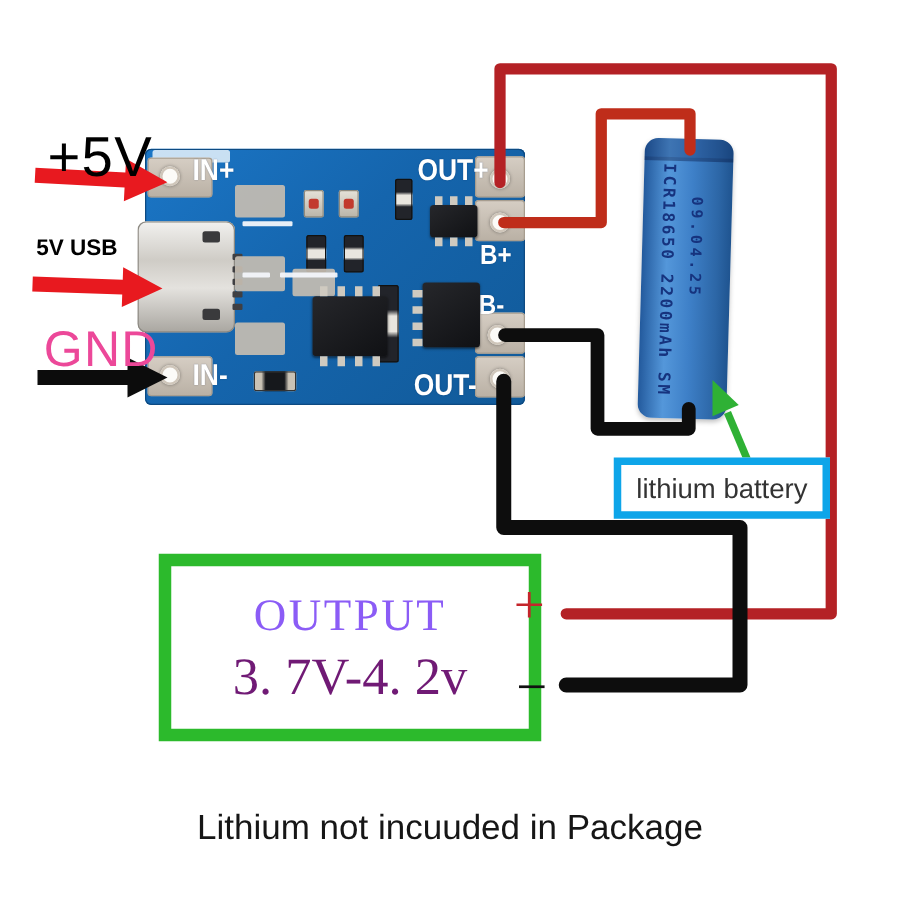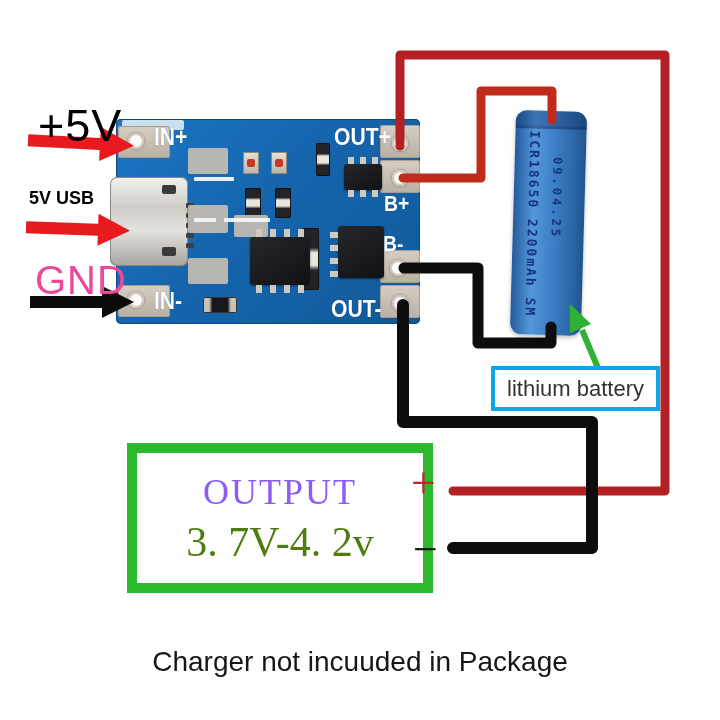--- a/index.html
+++ b/index.html
@@ -48,27 +48,27 @@
            box-shadow:0 2px 4px rgba(0,0,0,.25);}
   #battery .cap{position:absolute;left:0;top:0;width:100%;height:15px;border-radius:11px 11px 0 0;
                 background:rgba(8,30,80,.28);}
   #battery .ridge{position:absolute;left:0;top:15px;width:100%;height:3px;background:rgba(0,10,50,.35);}
   .vtext{writing-mode:vertical-rl;text-orientation:mixed;
          font-family:"DejaVu Sans Mono",monospace;font-weight:bold;color:#16337e;}
   
   .gbox{background:#ffffff;display:flex;align-items:center;justify-content:center;}
   #module-caption-box{left:52px;top:337px;width:336px;height:40px;border:2px solid #55ad55;}
   #module-caption-box span{font-size:23px;color:#2d2d2d;white-space:nowrap;}
-  #battery-caption-box{left:491px;top:366px;width:161px;height:37px;border:4px solid #0ea5e9;}
+  #battery-caption-box{left:491px;top:366px;width:161px;height:37px;border:6px solid #0ea5e9;}
   #battery-caption-box span{font-size:22px;color:#333333;white-space:nowrap;}
   #output-box{left:127px;top:443px;width:286px;height:130px;border:10px solid #2cba2c;
               flex-direction:column;justify-content:center;}
   #output-box .l1{font-family:"Liberation Serif",serif;font-size:36px;line-height:48px;
                   letter-spacing:2px;color:#8b5cf6;}
-  #output-box .l2{font-family:"Liberation Serif",serif;font-size:42px;line-height:52px;color:#4d7c0f;}
+  #output-box .l2{font-family:"Liberation Serif",serif;font-size:42px;line-height:52px;color:#701a75;}
   .term-plus{left:411px;top:458px;font-family:"Liberation Serif",serif;font-size:44px;color:#c4252b;}
   .term-minus{left:413px;top:524px;font-family:"Liberation Serif",serif;font-size:44px;color:#111111;}
   
   #footer{left:0;top:646px;width:720px;text-align:center;font-size:28px;color:#161616;}
   
   #battery{z-index:1}#module{z-index:2}#wires{z-index:3}
   .gbox,.term-plus,.term-minus,.plus5v,.usb5v,.gnd,#footer{z-index:4}
 </style>
 </head>
 <body>
@@ -185,15 +185,15 @@
     <span>lithium battery</span>
   </div>
   <div id="output-box" class="abs gbox">
     <span class="l1">OUTPUT</span>
     <span class="l2">3. 7V-4. 2v</span>
   </div>
 
   <div class="abs term-plus">+</div>
   <div class="abs term-minus">−</div>
 
-  <div id="footer" class="abs">Charger not incuuded in Package</div>
+  <div id="footer" class="abs">Lithium not incuuded in Package</div>
 
 </div>
 
 </body></html>

